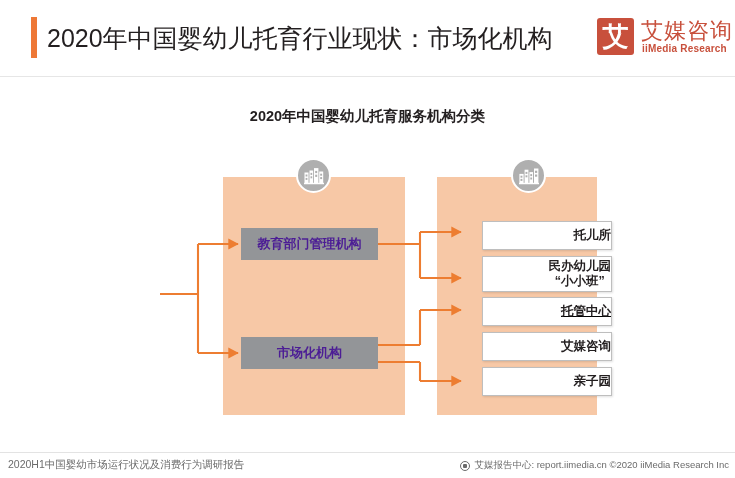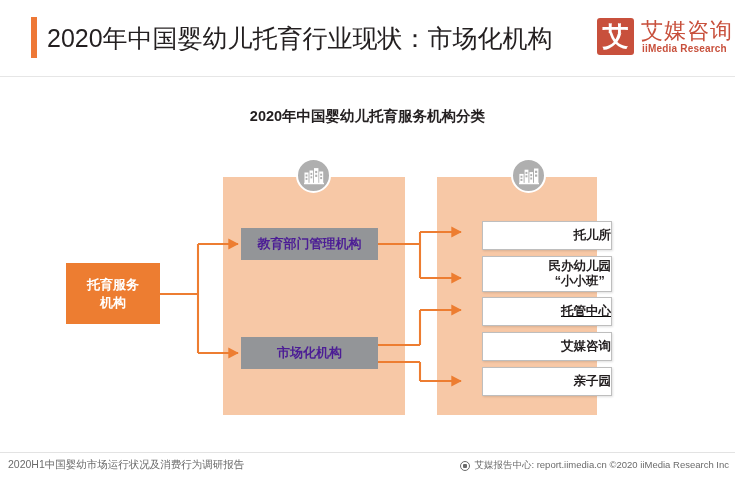--- a/index.html
+++ b/index.html
@@ -225,24 +225,20 @@
         <path d="M378,345 H420"></path>
         <path d="M420,310 V345"></path>
         <path d="M420,310 H461" marker-end="url(#arw)"></path>
 
         <path d="M378,362 H420"></path>
         <path d="M420,362 V381"></path>
         <path d="M420,381 H461" marker-end="url(#arw)"></path>
       </g>
     </svg>
 
-    <div id="source-box">
-      <div id="source-box-label">托育服务
-机构</div>
-    </div>
 
     <div class="gray-box" id="box-gov">
       <div class="gray-box-label">教育部门管理机构</div>
     </div>
     <div class="gray-box" id="box-mkt">
       <div class="gray-box-label">市场化机构</div>
     </div>
 
     <div class="leaf-box" id="leaf-0">
       <div class="leaf-label">托儿所</div>

